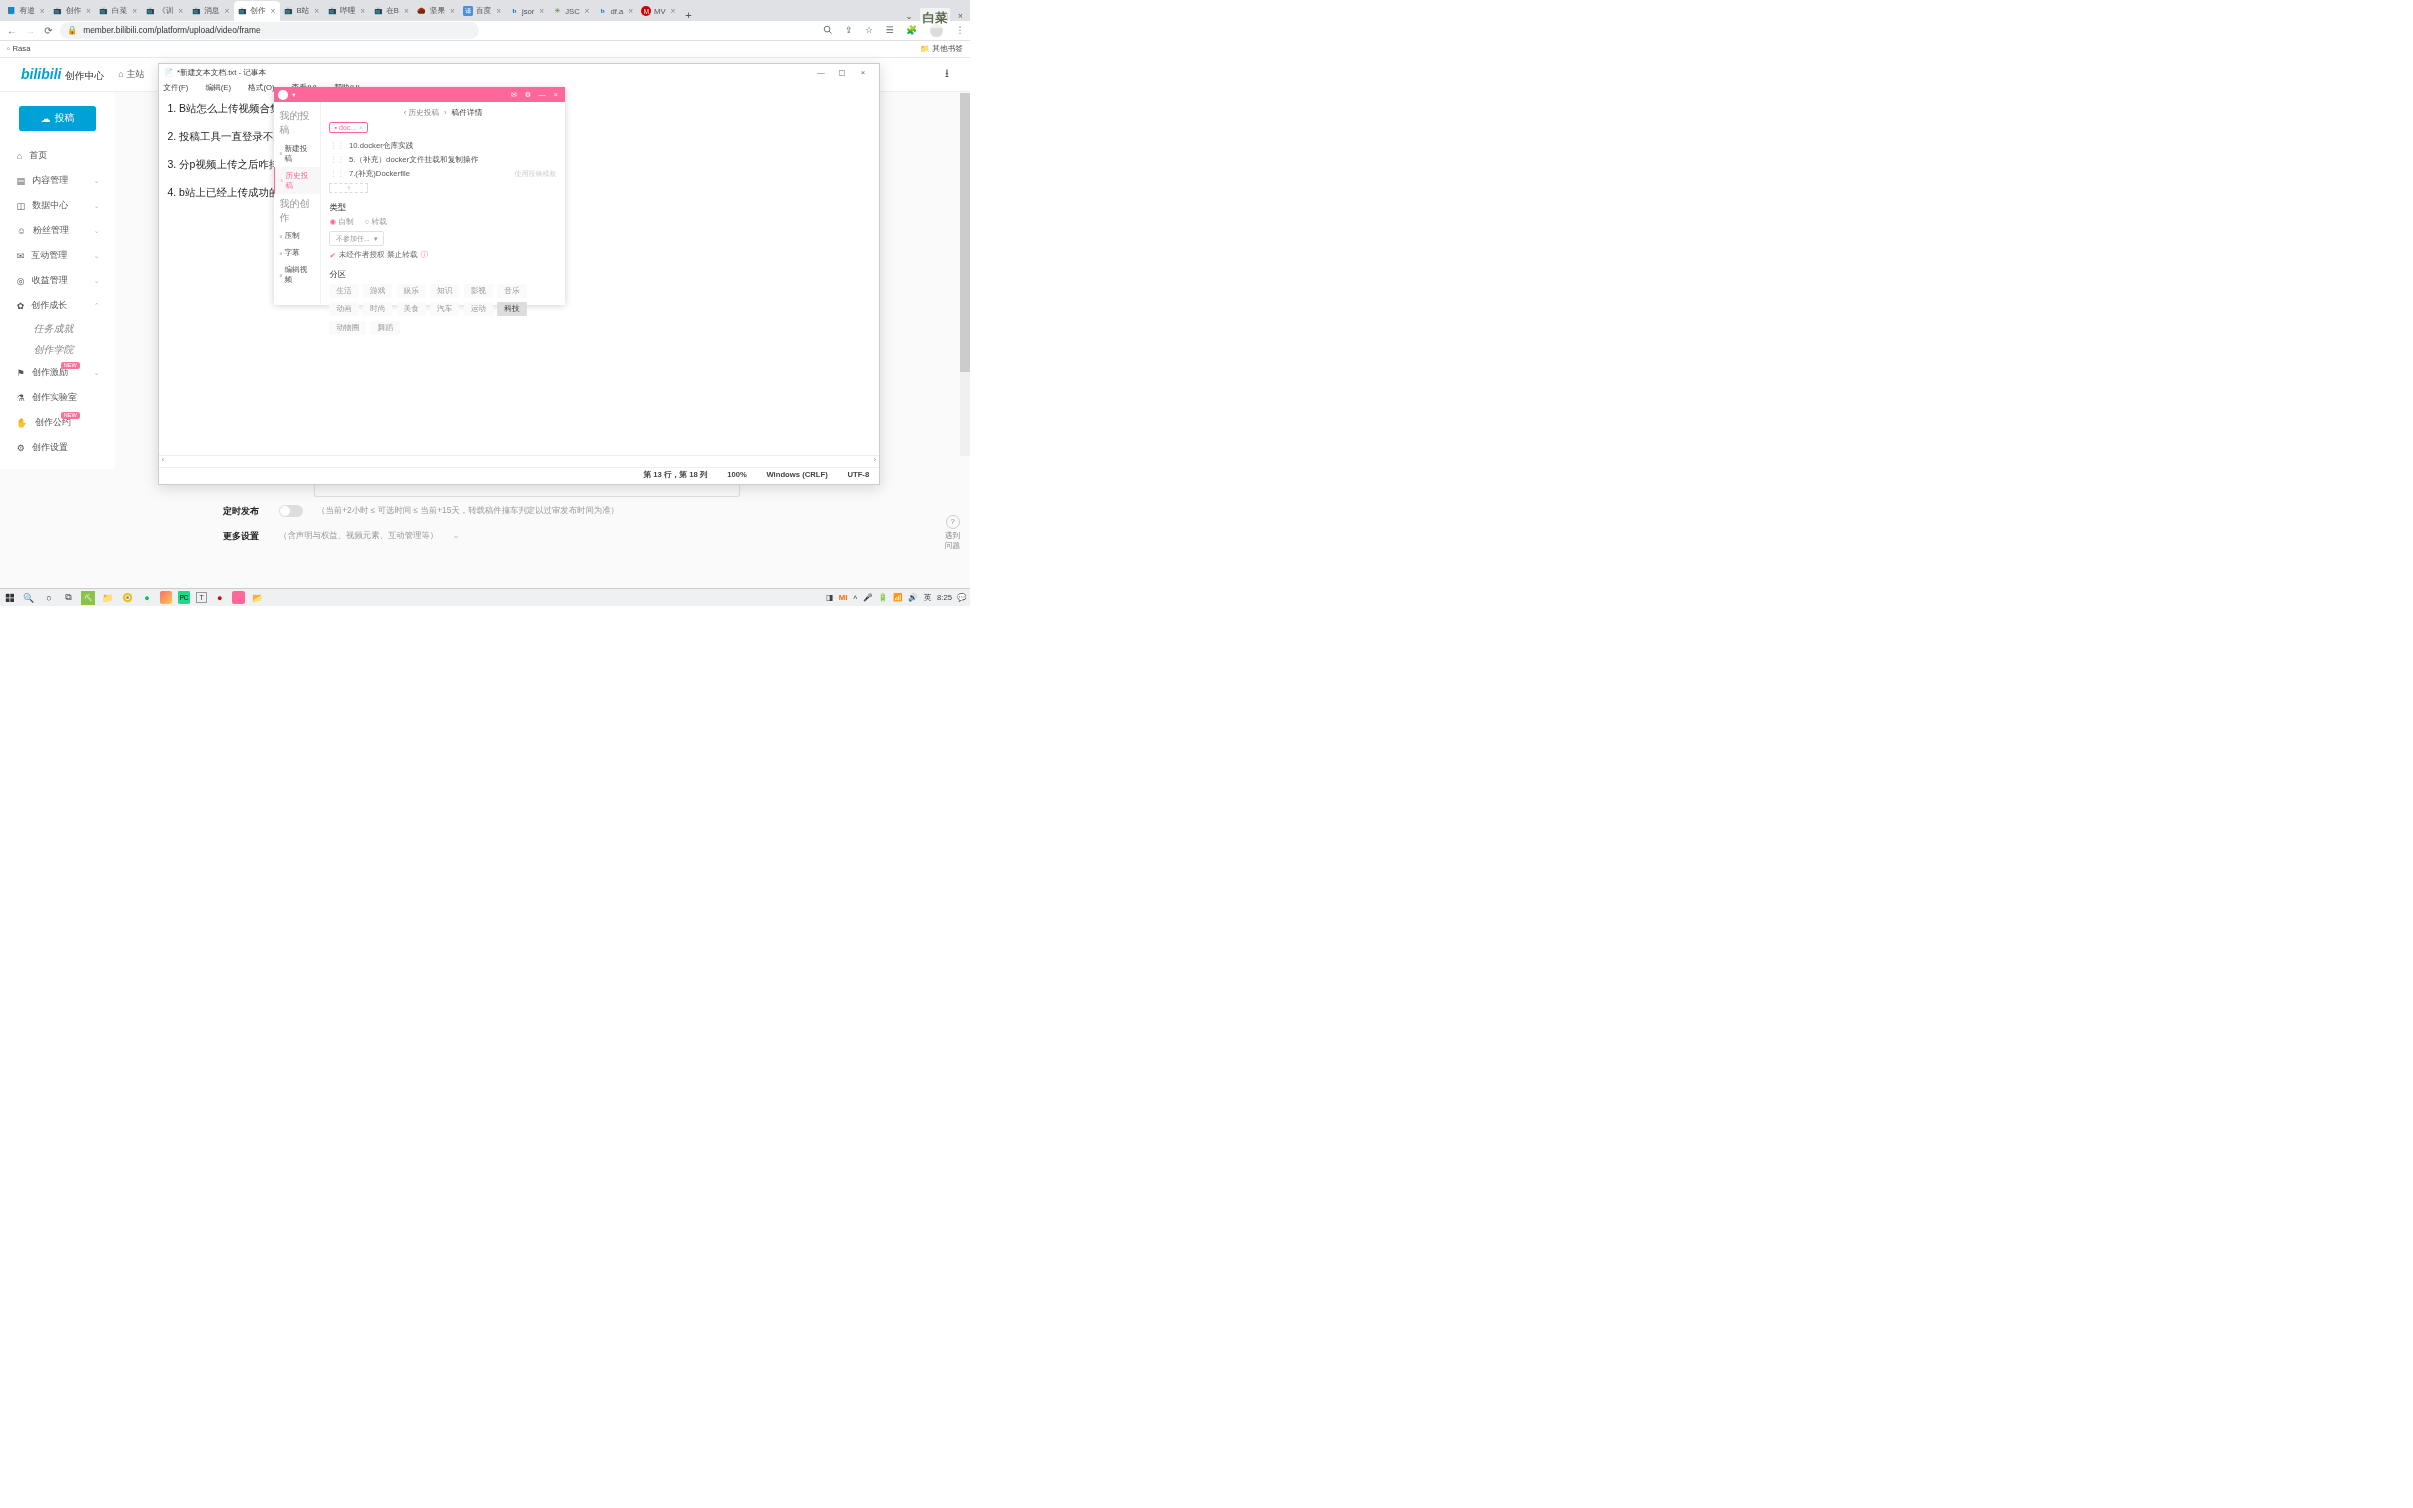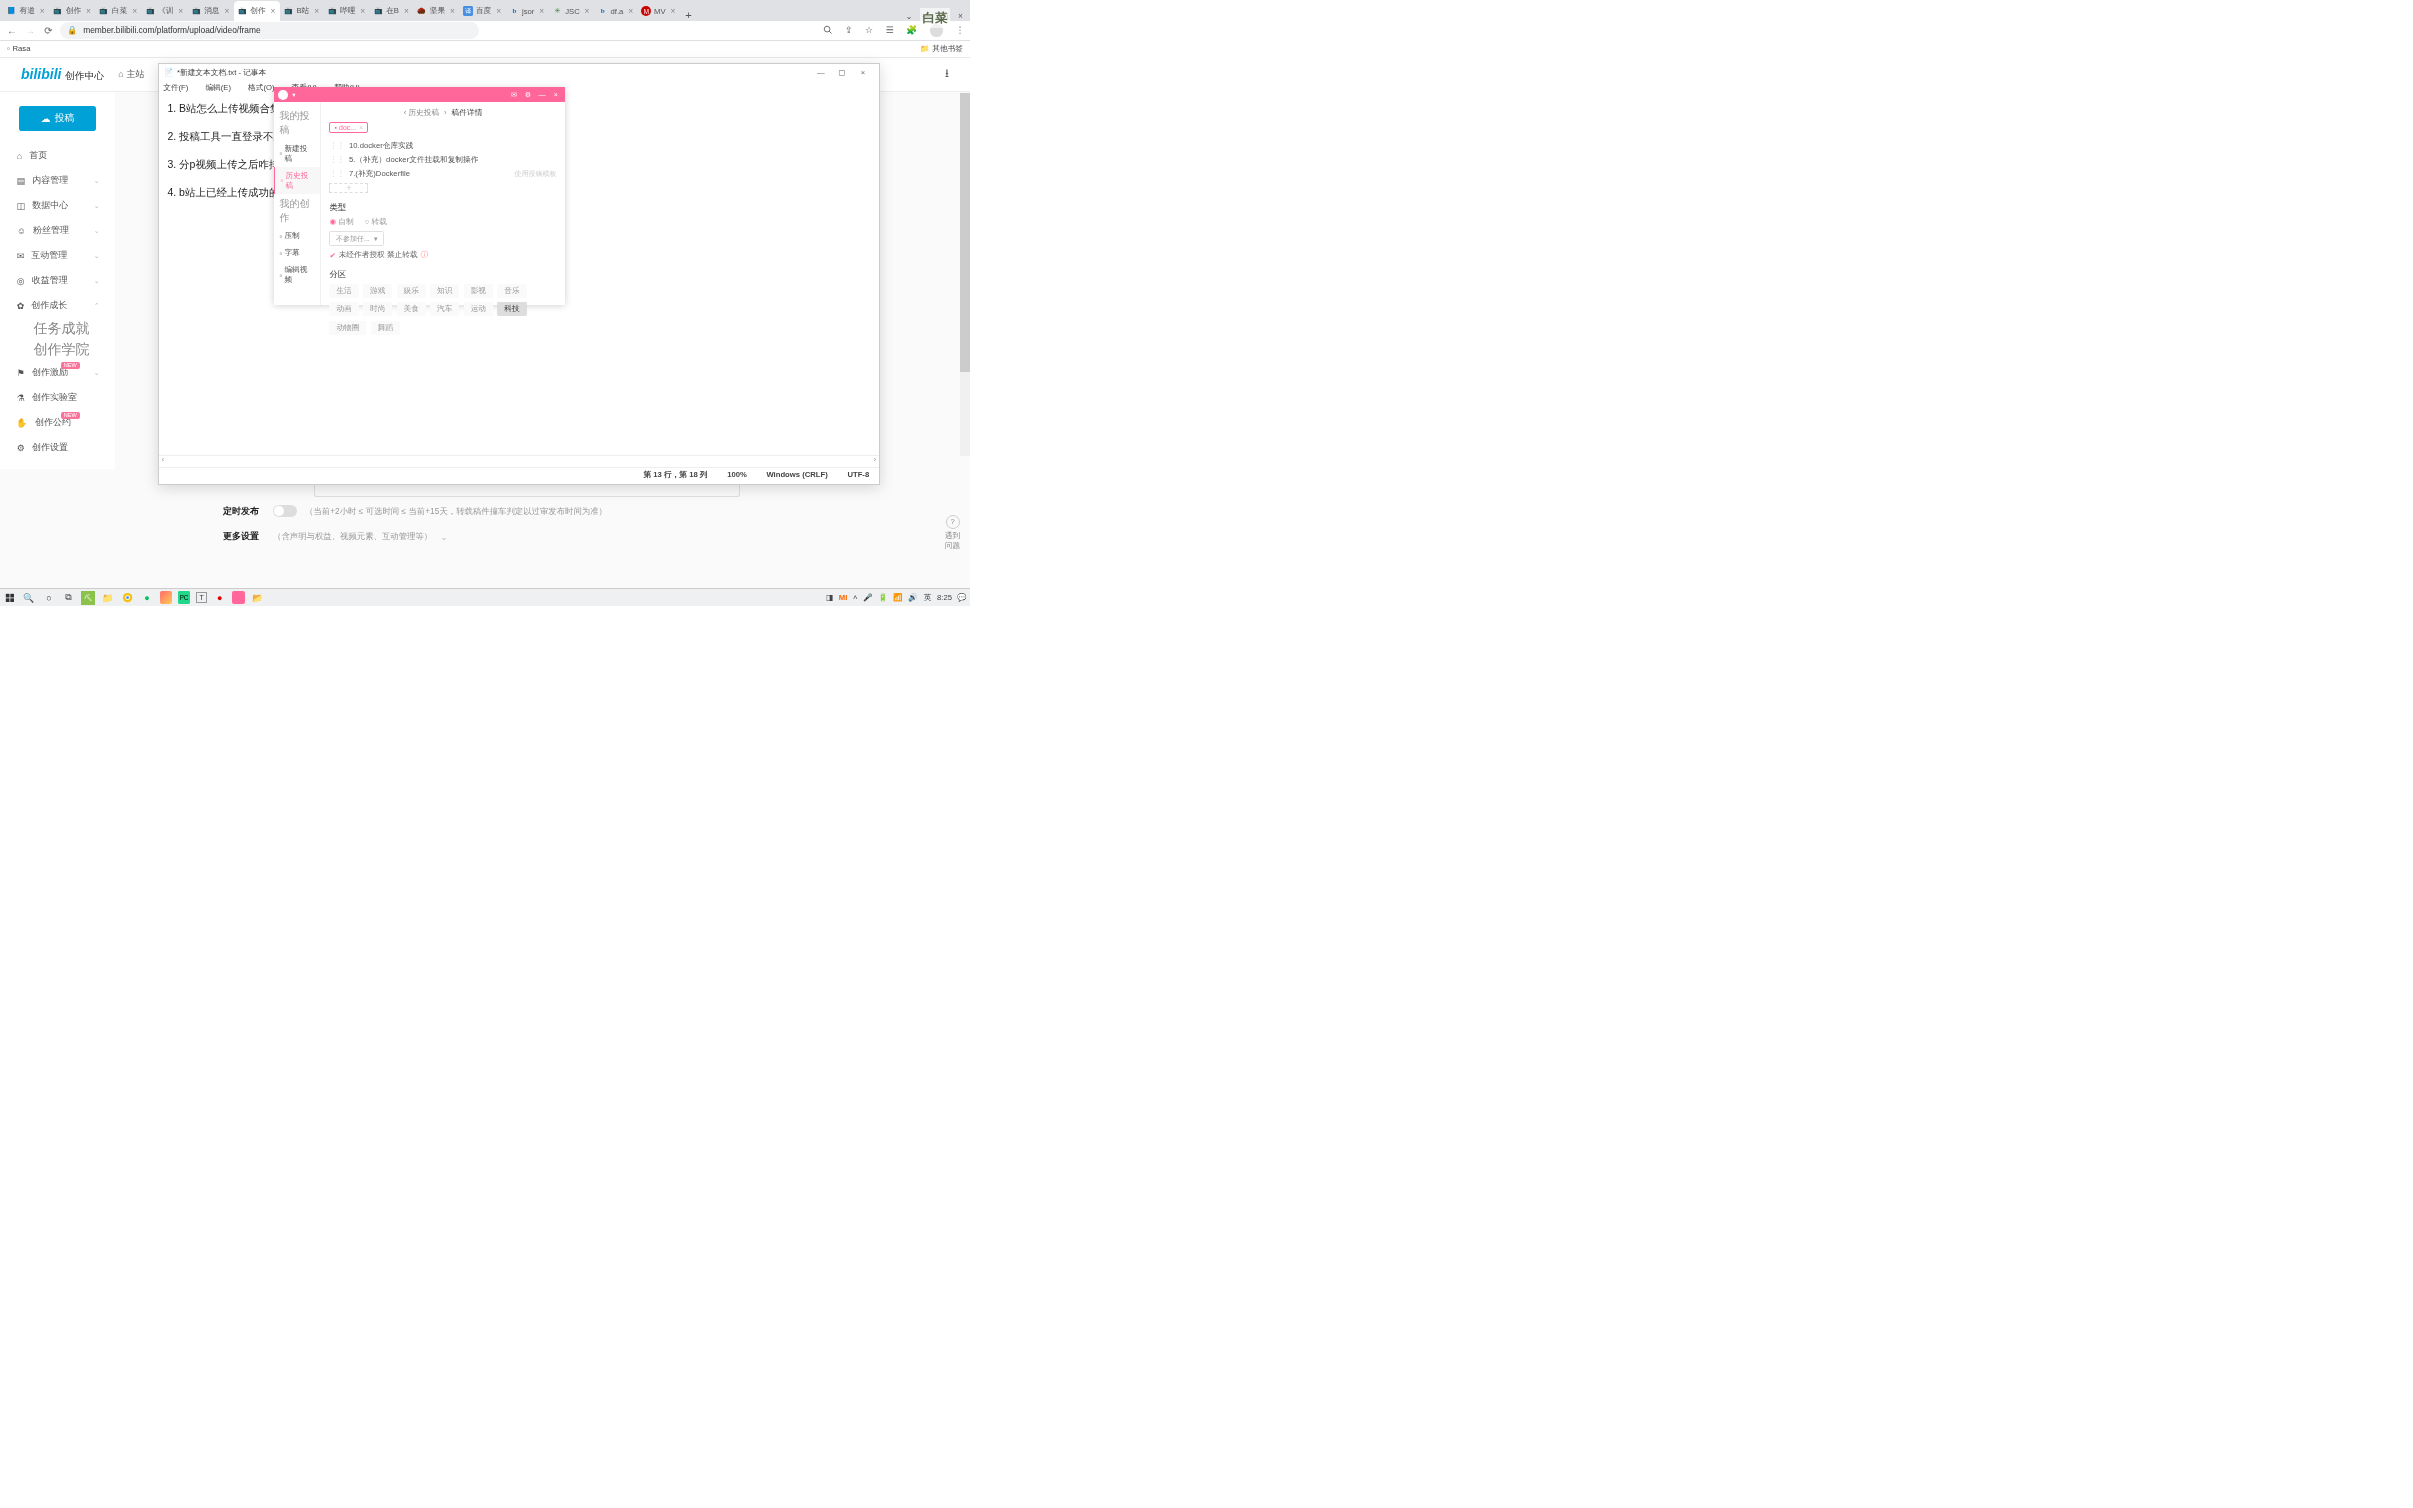--- a/index.html
+++ b/index.html
@@ -25,24 +25,24 @@
 .bilibili-topbar { height: 34px; background: #fff; display: flex; align-items: center; padding: 0 21px; border-bottom: 0.7px solid #eee; }
 .logo { font-weight: bold; font-style: italic; color: #4aa3df; font-size: 12.6px; }
 .topbar-item { margin-left: 14px; font-size: 9px; color: #555; display: flex; align-items: center; gap: 2.8px;}
 .dl-icon { margin-left: auto; color: #555; font-size: 11.2px; }
 
 .sidebar { position: absolute; left: 0; top: 34px; width: 115px; background: #fff; padding: 8.4px 7px; }
 .post-btn { background: #00a1d6; color: #fff; width: 77px; height: 25px; border-radius: 2.8px; display: flex; align-items: center; justify-content: center; gap: 4.2px; margin: 5.6px auto 12.6px; font-size: 9.8px;}
 .nav-item { display: flex; align-items: center; gap: 7px; height: 25px; padding: 0 9.8px; font-size: 9px; color: #555; position: relative;}
 .nav-item .chev { position: absolute; right: 8.4px; color: #bbb; font-size: 7px;}
 .nav-item .badge { position: absolute; left: 54px; top: 1.4px; background: #fb7299; color: #fff; font-size: 5.6px; padding: 0.7px 2.8px; border-radius: 2.1px;}
-.nav-sub { padding-left: 26.5px; font-size: 14px; color: #888; height: 21px; display: flex; align-items: center;}
+.nav-sub { padding-left: 26.5px; font-size: 10px; color: #888; height: 21px; display: flex; align-items: center; font-style: italic;}
 
 .content-area { position: absolute; left: 223px; top: 447px; width: 524px; }
-.form-row { display: flex; align-items: center; margin-bottom: 12.6px; gap: 8px; font-size: 9px;}
+.form-row { display: flex; align-items: flex-start; margin-bottom: 12.6px; gap: 14px; font-size: 9px;}
 .form-label { font-weight: bold; color: #222; min-width: 42px;}
 .form-hint { color: #999; font-size: 8.4px;}
 .toggle { width: 24px; height: 12.6px; background: #ddd; border-radius: 7px; position: relative;}
 .toggle::after { content: ""; width: 9.8px; height: 9.8px; background: #fff; border-radius: 50%; position: absolute; top: 1.4px; left: 1.4px;}
 .char-count { position: absolute; right: 14px; top: -28px; color: #aaa; font-size: 7.7px;}
 .textbox-bottom { border: 0.7px solid #e0e0e0; border-top: none; width: 426px; height: 49px; margin-left: 91px; position: absolute; top: -57px; border-radius: 0 0 2.8px 2.8px;}
 
 
 .notepad { position: absolute; left: 158px; top: 63px; width: 722px; height: 422px; background: #fff; border: 0.7px solid #ccc; box-shadow: 0 2.8px 14px rgba(0,0,0,0.15);}
 .np-title { height: 17px; display: flex; align-items: center; padding: 0 5.6px; font-size: 7.7px; color: #444;}

